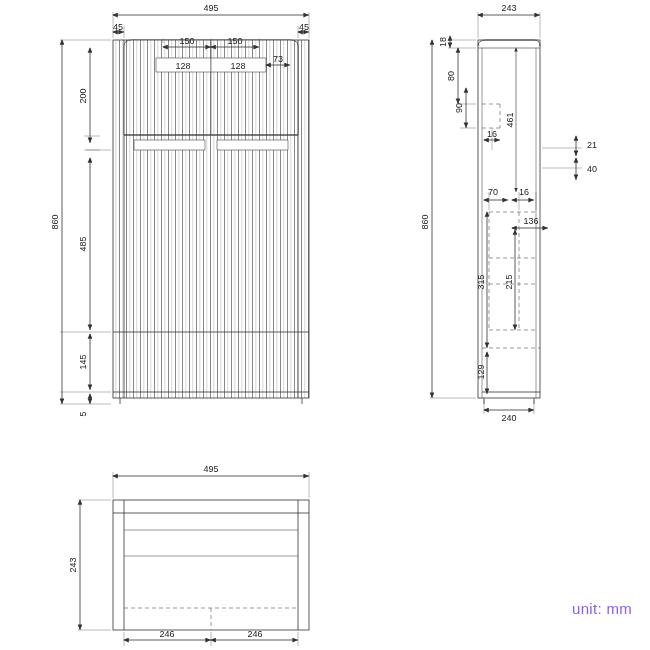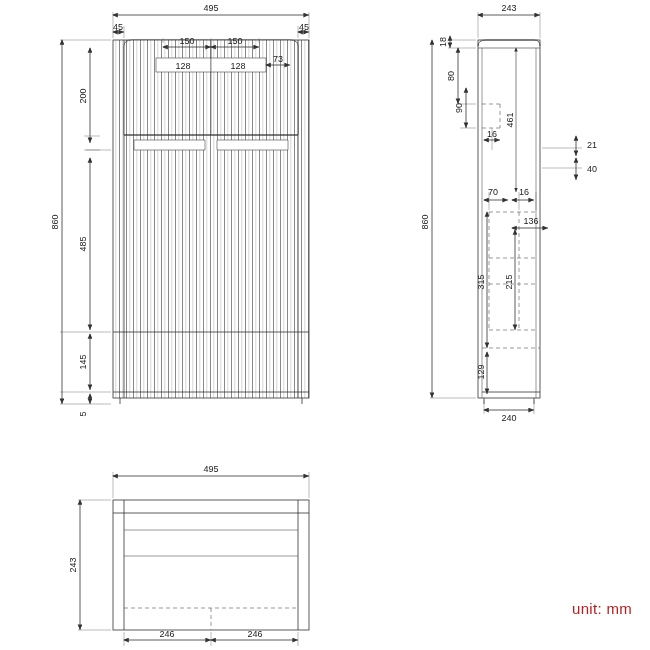--- a/index.html
+++ b/index.html
@@ -9,21 +9,21 @@
     font-family:"Liberation Sans", sans-serif;
     color:#222;
     overflow:hidden;
   }
   #stage{position:relative;width:650px;height:639px;}
   svg#drawing{position:absolute;left:0;top:0;width:650px;height:650px;}
   .unit-label{
     position:absolute;
     right:18px;bottom:22px;
     font-size:15px;
-    color:#b91c1c;
+    color:#8b5cf6;
     letter-spacing:0.3px;
   }
   text{font-family:"Liberation Sans", sans-serif;fill:#222;}
   .dim{font-size:9px;}
   .dimv{font-size:9px;}
 </style>
 </head>
 <body>
 
 <div id="stage">

